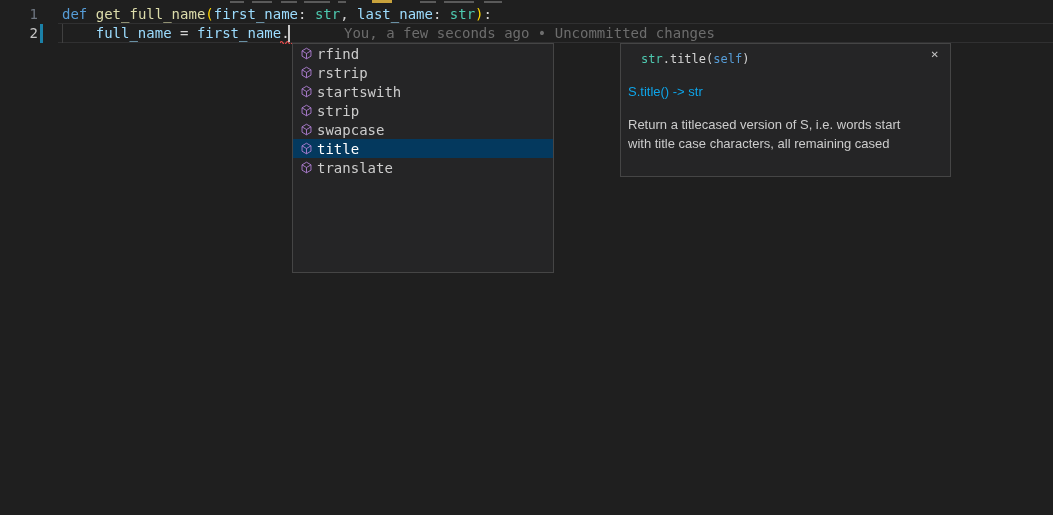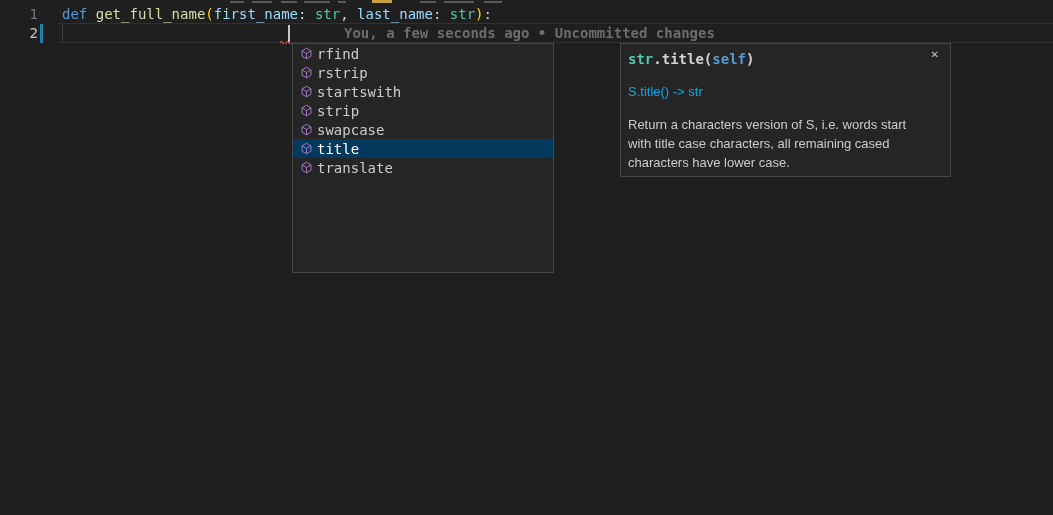--- a/index.html
+++ b/index.html
@@ -32,21 +32,21 @@
 
   .code-line{
     position:absolute;left:62px;height:19px;line-height:19px;
     font-size:14px;white-space:pre;z-index:3;color:#d4d4d4;
   }
   #code-line-0{top:5px;}
   #code-line-1{top:24px;}
 
   .blame{
     position:absolute;left:344px;top:24px;height:19px;line-height:19px;
-    font-size:14px;color:#6d6d6d;z-index:2;white-space:pre;font-weight:bold;
+    font-size:14px;color:#6d6d6d;z-index:2;white-space:pre;
   }
 
   .cursor{position:absolute;left:288px;top:25px;width:2px;height:17px;background:#c8c8c8;z-index:6;}
   .squiggle{position:absolute;left:280px;top:40px;z-index:4;}
 
   
   .suggest-widget{
     position:absolute;left:292px;top:43px;width:262px;height:230px;
     background:#252526;border:1px solid #454545;box-sizing:border-box;
     z-index:10;
@@ -58,22 +58,22 @@
   .suggest-row.selected{background:#04395e;color:#ffffff;}
   .suggest-row .sicon{width:13px;height:13px;margin-right:4px;flex:0 0 auto;display:block;}
 
   
   .docs-panel{
     position:absolute;left:620px;top:43px;width:331px;height:134px;
     background:#252526;border:1px solid #454545;box-sizing:border-box;
     z-index:9;
   }
   .docs-signature{
-    position:absolute;left:7px;top:6px;font-size:14px;line-height:19px;
-    font-family:"DejaVu Sans Mono",monospace;white-space:pre;color:#d4d4d4;font-weight:bold;
+    position:absolute;left:20px;top:6px;font-size:12px;line-height:19px;
+    font-family:"DejaVu Sans Mono",monospace;white-space:pre;color:#d4d4d4;
   }
   .docs-close{
     position:absolute;right:11px;top:5px;font-size:10px;color:#c5c5c5;
     cursor:pointer;line-height:12px;font-family:"DejaVu Sans",sans-serif;
   }
   .docs-summary{
     position:absolute;left:7px;top:40px;font-size:13px;color:#0ea5e9;
     font-family:"Liberation Sans",sans-serif;white-space:nowrap;
   }
   .docs-body{
@@ -101,20 +101,21 @@
   </div>
 
   <div class="line-number" style="top:5px;">1</div>
   <div class="line-number active" style="top:24px;">2</div>
   <div class="modified-bar"></div>
 
   <div class="current-line"></div>
   <div class="indent-guide"></div>
 
   <div class="code-line" id="code-line-0"><span style="color: rgb(86, 156, 214);">def</span><span style="color: rgb(212, 212, 212);"> </span><span style="color: rgb(220, 220, 170);">get_full_name</span><span style="color: rgb(255, 215, 0);">(</span><span style="color: rgb(156, 220, 254);">first_name</span><span style="color: rgb(212, 212, 212);">: </span><span style="color: rgb(78, 201, 176);">str</span><span style="color: rgb(212, 212, 212);">, </span><span style="color: rgb(156, 220, 254);">last_name</span><span style="color: rgb(212, 212, 212);">: </span><span style="color: rgb(78, 201, 176);">str</span><span style="color: rgb(255, 215, 0);">)</span><span style="color: rgb(212, 212, 212);">:</span></div>
+  <div class="code-line" id="code-line-1"><span style="color: rgb(212, 212, 212);">    </span><span style="color: rgb(156, 220, 254);">full_name</span><span style="color: rgb(212, 212, 212);"> = </span><span style="color: rgb(156, 220, 254);">first_name</span><span style="color: rgb(212, 212, 212);">.</span></div>
 
   <span class="blame">You, a few seconds ago • Uncommitted changes</span>
 
   <div class="cursor"></div>
   <svg class="squiggle" width="12" height="4" viewBox="0 0 12 4">
     <path d="M0 3 Q1.5 0 3 3 T6 3 T9 3 T12 3" fill="none" stroke="#f14c4c" stroke-width="1.2"></path>
   </svg>
 
   <div class="suggest-widget" id="suggest-list">
       <div class="suggest-row"><svg viewBox="0 0 16 16" class="sicon">
@@ -138,19 +139,18 @@
       <div class="suggest-row"><svg viewBox="0 0 16 16" class="sicon">
           <path d="M8 1.5 L13.5 4.7 V11.3 L8 14.5 L2.5 11.3 V4.7 Z M2.5 4.7 L8 8 L13.5 4.7 M8 8 V14.5" fill="none" stroke="#b180d7" stroke-width="1.1" stroke-linejoin="round"></path>
         </svg><span>translate</span></div>
     </div>
 
   <div class="docs-panel">
     <div class="docs-signature" id="docs-signature"><span style="color: rgb(78, 201, 176);">str</span><span style="color: rgb(212, 212, 212);">.title(</span><span style="color: rgb(86, 156, 214);">self</span><span style="color: rgb(212, 212, 212);">)</span></div>
     <span class="docs-close">✕</span>
     <div class="docs-summary">S.title() -&gt; str</div>
     <div class="docs-body">
-      <div>Return a characters version of S, i.e. words start</div>
+      <div>Return a titlecased version of S, i.e. words start</div>
       <div>with title case characters, all remaining cased</div>
-      <div>characters have lower case.</div>
     </div>
   </div>
 
 </div>
 
 </body></html>

